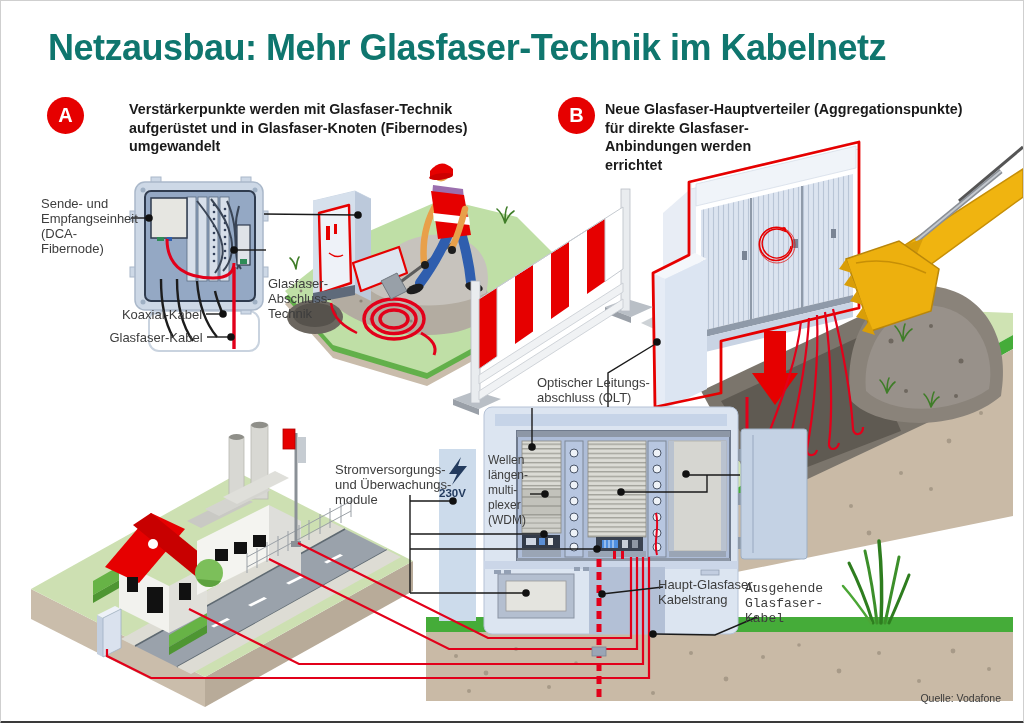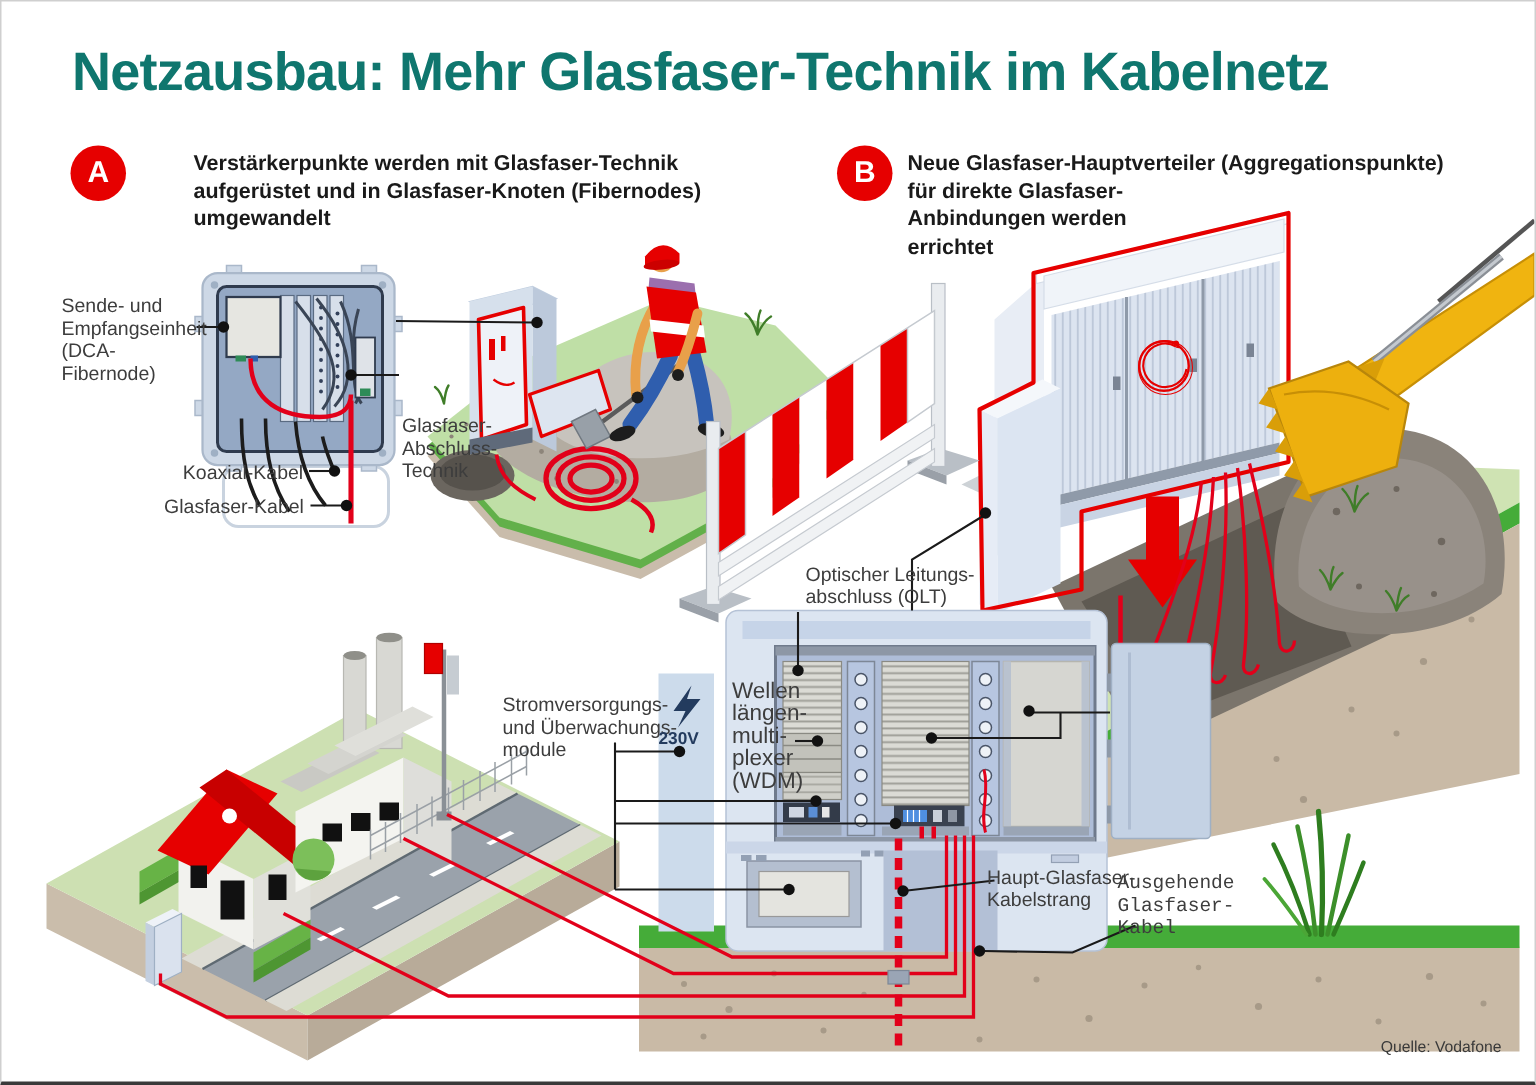--- a/index.html
+++ b/index.html
@@ -566,21 +566,21 @@
 Abschluss-
 Technik</div>
 <div class="lbl r" style="left:118px;top:306px;width:86px;">Koaxial-Kabel</div>
 <div class="lbl r" style="left:104px;top:329px;width:102px;">Glasfaser-Kabel</div>
 <div class="lbl" style="left:512px;top:374px;width:130px;margin-left:24px;">Optischer Leitungs-
 abschluss (OLT)</div>
 <div class="lbl" style="left:334px;top:461px;width:118px;">Stromversorgungs-
 und Überwachungs-
 module</div>
 <div id="volt">230V</div>
-<div class="lbl" style="left:487px;top:452px;width:44px;font-size:15px;">Wellen
+<div class="lbl" style="left:487px;top:452px;width:44px;font-size:12px;">Wellen
 längen-
 multi-
 plexer
 (WDM)</div>
 <div class="lbl" style="left:641px;top:576px;width:110px;padding-left:16px;">Haupt-Glasfaser-
 Kabelstrang</div>
 <div class="lbl" style="left:744px;top:580px;width:110px;font-family:Liberation Mono, monospace;">Ausgehende
 Glasfaser-Kabel</div>
 
 <div id="quelle">Quelle: Vodafone</div>

